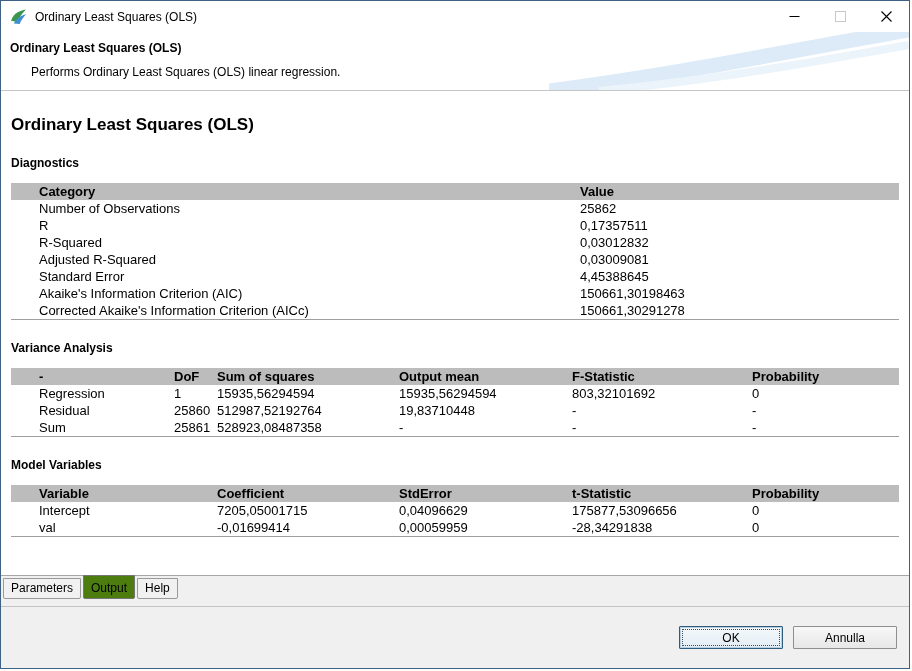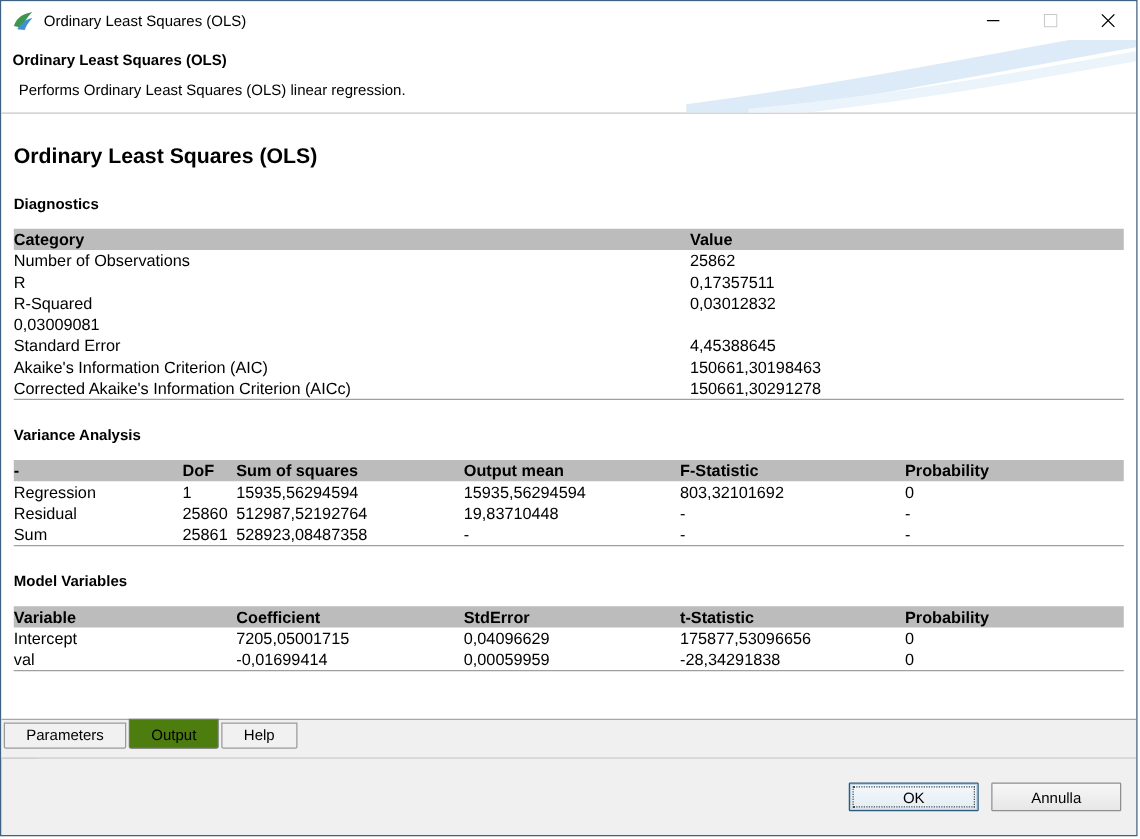--- a/index.html
+++ b/index.html
@@ -31,59 +31,59 @@
 
   
   .headerbar {
     height:59px; flex:0 0 59px;
     background:#ffffff;
     border-bottom:1px solid #c6c6c6;
     position:relative; overflow:hidden;
   }
   .wisp { position:absolute; right:0; top:0; pointer-events:none; }
   .h-title { position:relative; font-size:12px; font-weight:bold; padding:9px 0 0 9px; color:#000; }
-  .h-desc  { position:relative; font-size:12px; padding:10px 0 0 14px; color:#000; }
+  .h-desc  { position:relative; font-size:12px; padding:10px 0 0 14px; color:#000;margin-left:16px; }
 
   
   .content {
     flex:1 1 auto;
     background:#ffffff;
     border-bottom:1px solid #a6a6a6;
     padding:0 10px;
     overflow:hidden;
     color:#000;
   }
   .content h1 { margin:24px 0 0; font-size:17px; line-height:20px; font-weight:bold; }
   .content h2 { margin:19px 0 11px; font-size:12px; line-height:18px; font-weight:bold; }
 
   .rtable { border-bottom:1px solid #9f9f9f; }
   .thead { background:#bcbcbc; font-weight:bold; }
   .thead, .tr { display:grid; }
   .thead > div, .tr > div {
     height:17px; line-height:17px; font-size:13px;
-    white-space:nowrap; overflow:visible;
+    white-space:nowrap; overflow:visible;margin-left:28px;
   }
   .t-diag  .thead, .t-diag  .tr { grid-template-columns:541px 1fr; }
   .t-var   .thead, .t-var   .tr { grid-template-columns:135px 43px 182px 173px 180px 1fr; }
   .t-model .thead, .t-model .tr { grid-template-columns:178px 182px 173px 180px 1fr; }
 
   
   .tabstrip {
     flex:0 0 31px; height:31px;
     background:#f0f0f0;
     border-bottom:1px solid #c3c3c3;
     display:flex; align-items:flex-start;
     padding:2px 0 0 2px;
   }
   .tab {
     font-size:12px; color:#000;
     background:#f1f1f1;
     border:1px solid #9a9a9a;
     border-radius:0 0 2px 2px;
-    padding:2px 17px 3px;
+    padding:2px 7px 3px;
     margin-right:2px;
     cursor:default;
   }
   .tab.selected {
     background:#4d7c0f;
     margin-top:-3px;
     padding-top:5px;
     border-color:#767676;
   }
 
@@ -166,20 +166,21 @@
           </div>
           <div class="tr">
             <div>R</div>
             <div>0,17357511</div>
           </div>
           <div class="tr">
             <div>R-Squared</div>
             <div>0,03012832</div>
           </div>
           <div class="tr">
+            <div>Adjusted R-Squared</div>
             <div>0,03009081</div>
           </div>
           <div class="tr">
             <div>Standard Error</div>
             <div>4,45388645</div>
           </div>
           <div class="tr">
             <div>Akaike's Information Criterion (AIC)</div>
             <div>150661,30198463</div>
           </div>

